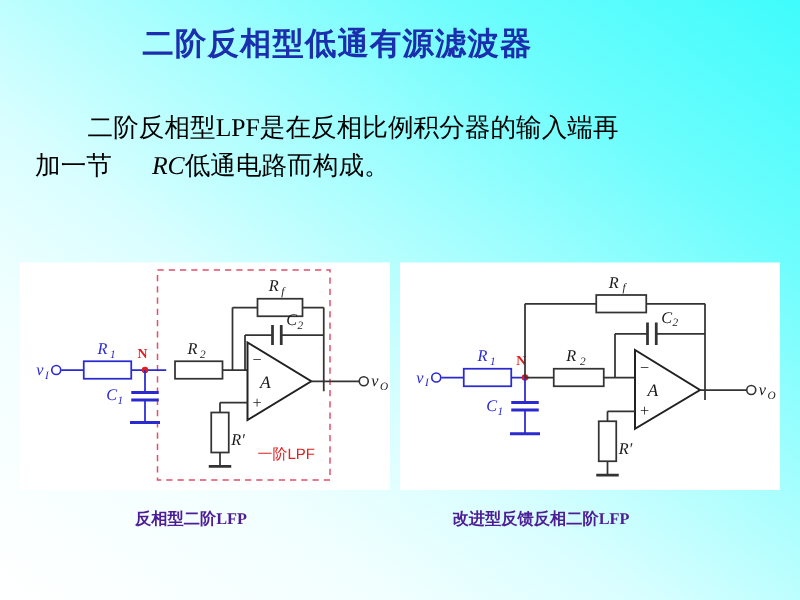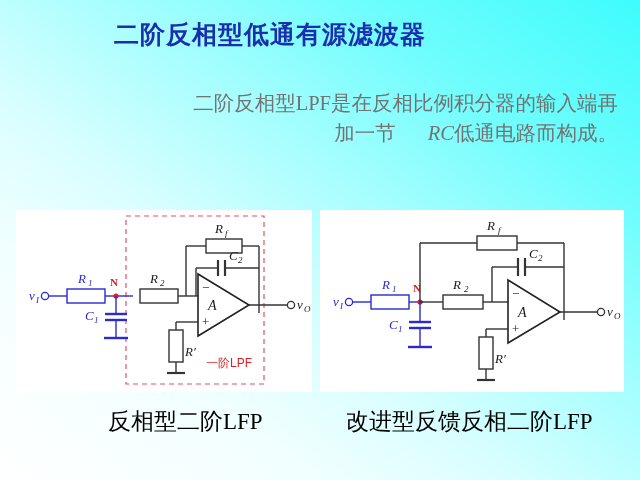--- a/index.html
+++ b/index.html
@@ -31,22 +31,21 @@
 
   
   .body-text {
     position: absolute;
     top: 88px;
     left: 28px;
     width: 590px;
     font-family: "Liberation Serif", serif;
     font-size: 20.5px;
     line-height: 30px;
-    color: #737373;
-    text-align: right;
+    color: #000000;
   }
   .body-text .indent { display: inline-block; width: 42px; }
   .italic { font-style: italic; margin-left: 32px; }
 
   
   .panel {
     position: absolute;
     background: #ffffff;
     top: 210px;
     height: 182px;
@@ -54,27 +53,27 @@
   #panel-left  { left: 16px;  width: 296px; }
   #panel-right { left: 320px; width: 304px; }
 
   .panel svg { display: block; width: 100%; height: 100%; }
 
   
   .caption {
     position: absolute;
     top: 406px;
     font-family: "Liberation Serif", serif;
-    font-size: 23px;
-    font-weight: normal;
-    color: #000000;
+    font-size: 13px;
+    font-weight: bold;
+    color: #4c1d95;
     white-space: nowrap;
   }
   #caption-left  { left: 108px; }
-  #caption-right { left: 346px; }
+  #caption-right { left: 362px; }
 
   
   .lbl      { font-family: "Liberation Serif", serif; font-style: italic; font-size: 13px; }
   .lbl-sub  { font-family: "Liberation Serif", serif; font-style: italic; font-size: 9px; }
   .blue  { fill: #2a2ad0; }
   .black { fill: #1a1a1a; }
   .red   { fill: #e02020; }
   .wire-b { stroke: #2a2ad0; stroke-width: 1.4; fill: none; }
   .wire-k { stroke: #333333; stroke-width: 1.4; fill: none; }
   .box-b  { stroke: #2a2ad0; stroke-width: 1.4; fill: #ffffff; }

